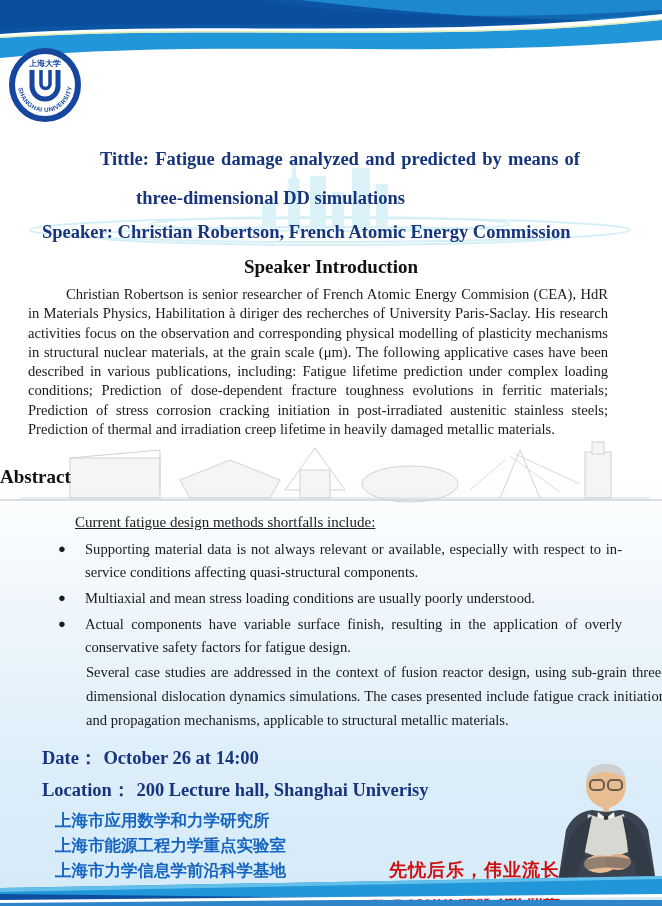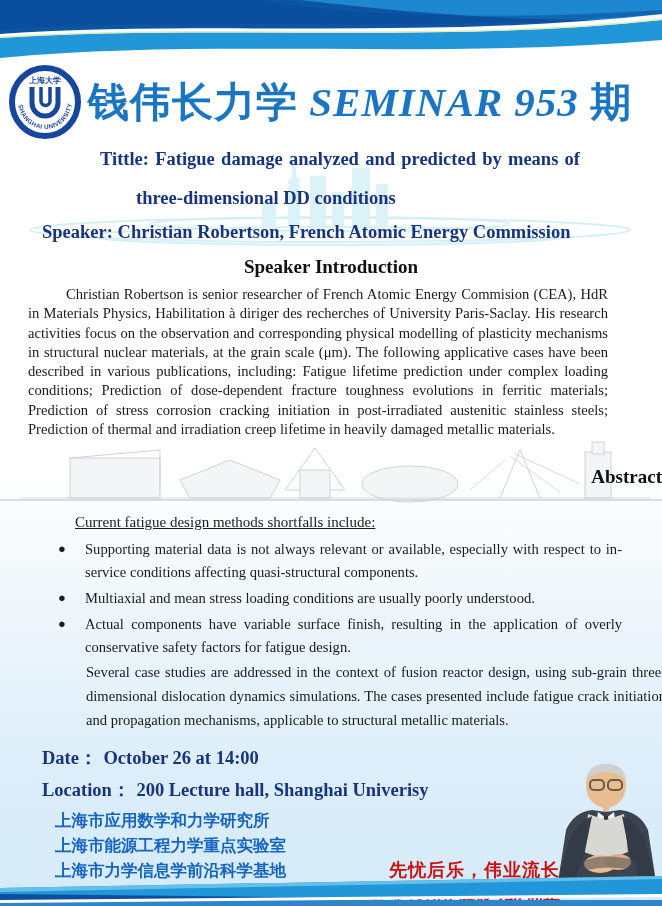--- a/index.html
+++ b/index.html
@@ -11,21 +11,21 @@
     overflow: hidden;
     background: linear-gradient(180deg, #ffffff 0%, #ffffff 52%, #eef6fb 68%, #ddeefa 84%, #d5eaf8 100%);
     font-family: "Liberation Serif", serif;
   }
 
   
   .banner-top { position: absolute; top: 0; left: 0; width: 662px; height: 62px; }
 
   
   .header-row {
-    position: absolute; top: 64px; left: 8px; right: 4px; height: 76px;
+    position: absolute; top: 47px; left: 8px; right: 4px; height: 76px;
     display: flex; align-items: center;
   }
   .logo { flex: 0 0 74px; height: 74px; }
   .series-title {
     margin-left: 6px;
     color: #1b75c5;
     font-weight: bold;
     font-size: 41px;
     white-space: nowrap;
     letter-spacing: 1px;
@@ -56,21 +56,21 @@
   .intro-body {
     position: absolute; top: 285px; left: 28px; width: 580px;
     font-size: 14.6px; line-height: 19.3px; color: #1a1a1a;
     text-align: justify; text-indent: 38px;
   }
 
   
   .campus-band { position: absolute; top: 440px; left: 0; width: 662px; height: 74px; }
   .abstract-heading {
     position: absolute; top: 466px; left: 0; width: 662px;
-    text-align: right; font-weight: bold; font-size: 19px; color: #111;
+    text-align: left; font-weight: bold; font-size: 19px; color: #111;
   }
 
   
   .lead-line {
     position: absolute; top: 514px; left: 75px;
     font-size: 15px; color: #1a1a1a; text-decoration: underline;
   }
   .bullet-list { position: absolute; top: 538px; left: 42px; width: 580px; list-style: none; }
   .bullet-item {
     position: relative; padding-left: 43px; margin-bottom: 3px;
@@ -125,21 +125,20 @@
       <text x="37" y="18" text-anchor="middle" font-size="8" fill="#17469e" font-family="Liberation Sans, sans-serif" font-weight="bold">上海大学</text>
       <path d="M24,22 V38 a13,13 0 0 0 26,0 V22" fill="none" stroke="#17469e" stroke-width="5"></path>
       <path d="M33,22 V36 a4.5,4.5 0 0 0 9,0 V22" fill="none" stroke="#17469e" stroke-width="3.5"></path>
       <defs>
           <path id="ringArc" d="M 10 36 A 27 28 0 0 0 64 36"></path>
         </defs>
       <text font-size="6.2" fill="#17469e" font-family="Liberation Sans, sans-serif" font-weight="bold" letter-spacing="0.4">
         <textPath href="#ringArc" startOffset="4">SHANGHAI UNIVERSITY</textPath>
       </text>
     </svg>
-    <div class="series-title"><span class="cjk">钱伟长力学</span><span class="en"> SEMINAR 953 </span><span class="cjk">期</span></div>
   </div>
 
   <svg class="skyline-wm" viewBox="0 0 662 100">
     <g stroke="#bfe7f4" fill="none" stroke-width="2">
       <ellipse cx="330" cy="72" rx="300" ry="12"></ellipse>
       <ellipse cx="330" cy="78" rx="240" ry="9"></ellipse>
       <ellipse cx="330" cy="66" rx="180" ry="7"></ellipse>
     </g>
     <g fill="#c8ecf7">
       <rect x="288" y="28" width="12" height="40"></rect>
@@ -148,21 +147,21 @@
       <rect x="310" y="18" width="16" height="50"></rect>
       <rect x="332" y="34" width="12" height="34"></rect>
       <rect x="352" y="10" width="18" height="58"></rect>
       <rect x="376" y="26" width="12" height="42"></rect>
       <rect x="262" y="44" width="14" height="24"></rect>
     </g>
   </svg>
 
   <div class="title-block">
     <div class="title-line1">Tittle: Fatigue damage analyzed and predicted by means of</div>
-    <div class="title-line2">three-dimensional DD conditions</div>
+    <div class="title-line2">three-dimensional DD simulations</div>
   </div>
 
   <div class="speaker-line">Speaker: Christian Robertson, French Atomic Energy Commission</div>
 
   <div class="intro-heading">Speaker Introduction</div>
   <div class="intro-body">Christian Robertson is senior researcher of French Atomic Energy Commision (CEA), HdR in Materials Physics, Habilitation à diriger des recherches of University Paris-Saclay. His research activities focus on the observation and corresponding physical modelling of plasticity mechanisms in structural nuclear materials, at the grain scale (μm). The following applicative cases have been described in various publications, including: Fatigue lifetime prediction under complex loading conditions; Prediction of dose-dependent fracture toughness evolutions in ferritic materials; Prediction of stress corrosion cracking initiation in post-irradiated austenitic stainless steels; Prediction of thermal and irradiation creep lifetime in heavily damaged metallic materials.</div>
 
   <svg class="campus-band" viewBox="0 0 662 74">
     <g stroke="#c3c7cc" fill="#f2f3f4" stroke-width="1" opacity="0.8">
       <rect x="70" y="18" width="90" height="40"></rect>

